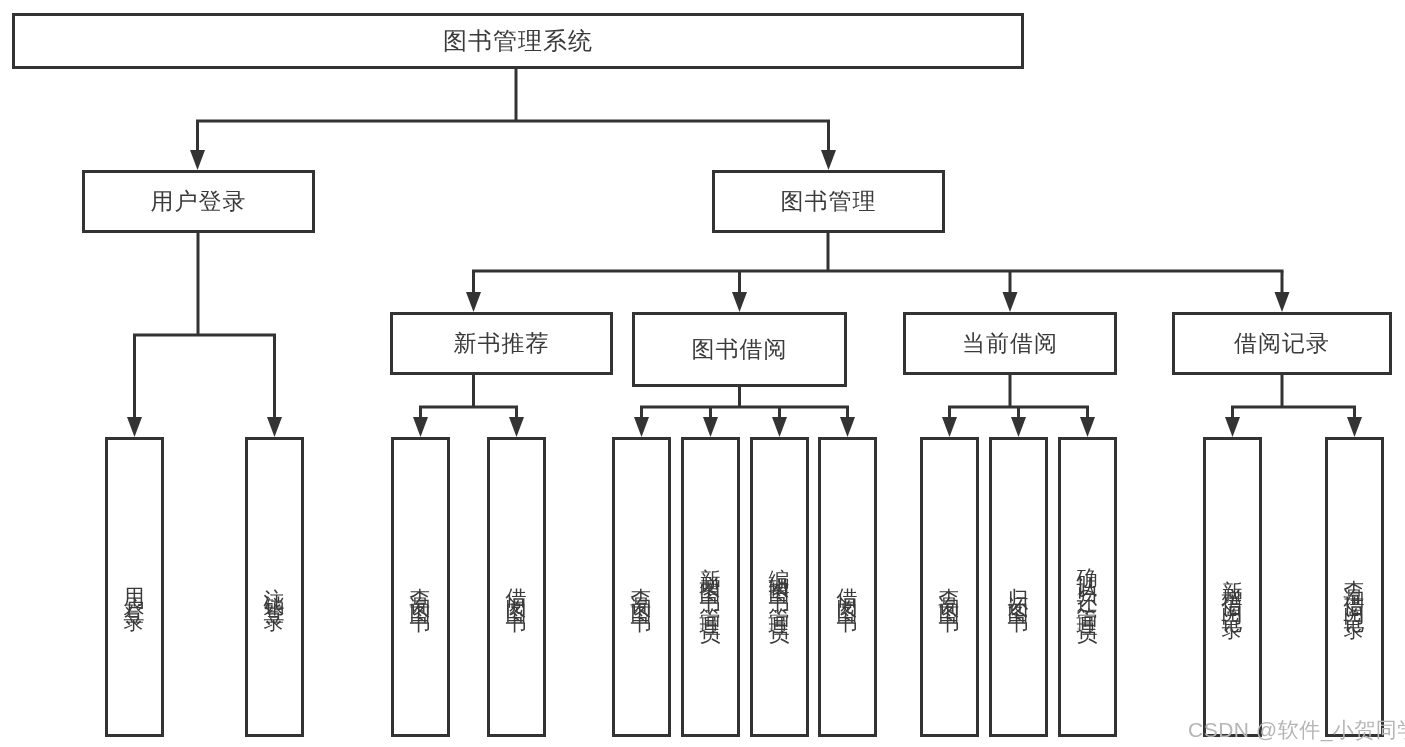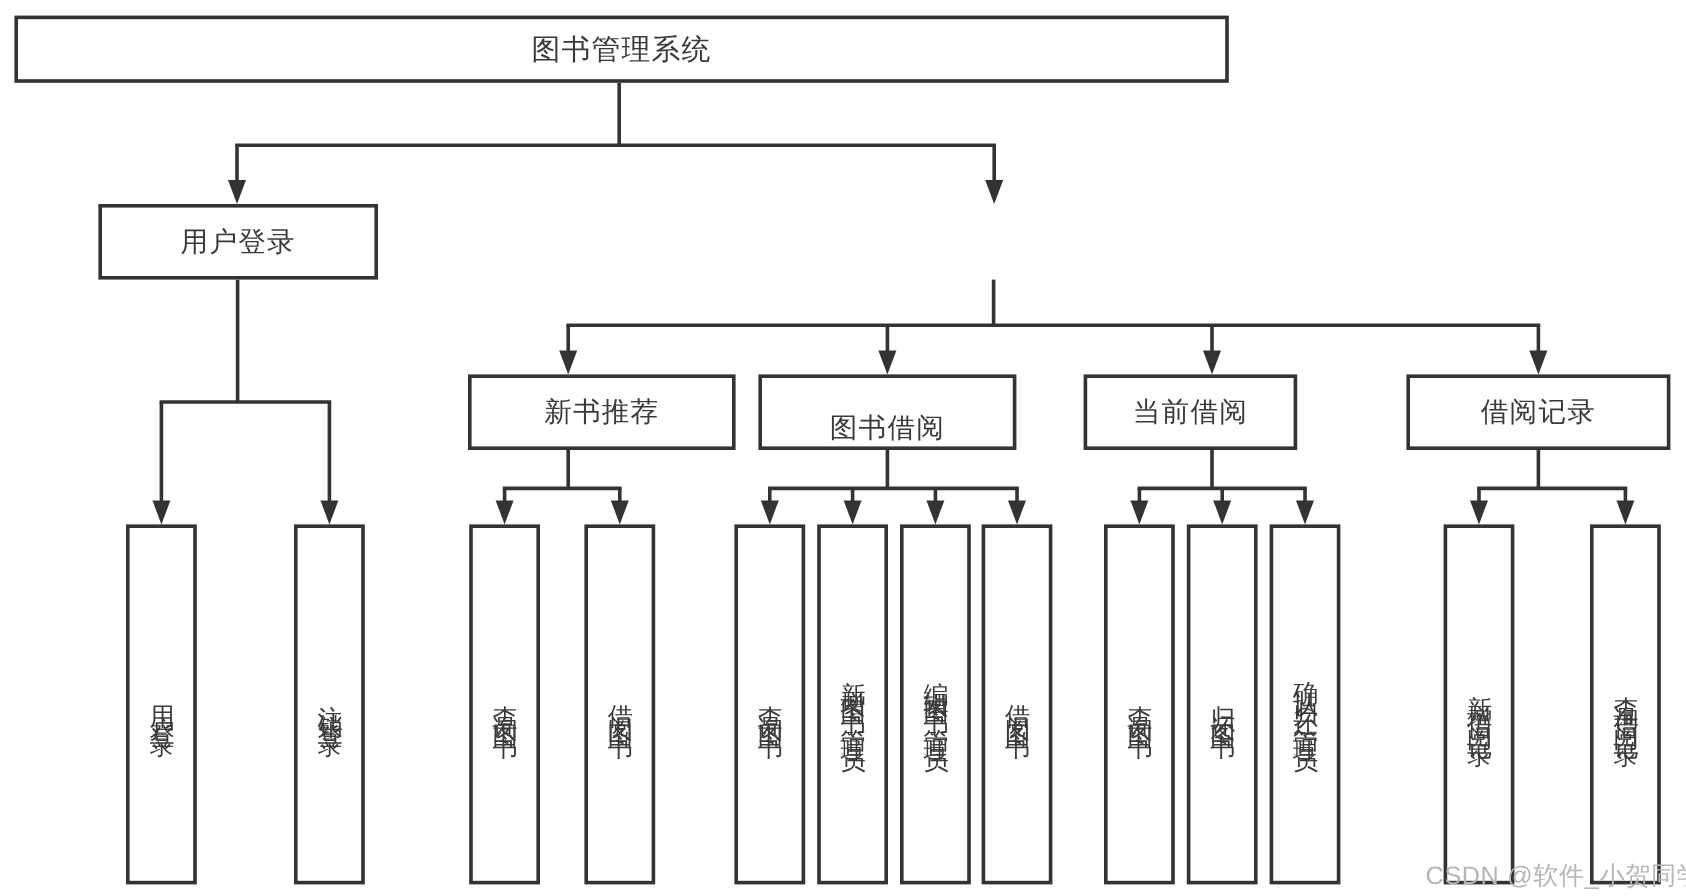--- a/index.html
+++ b/index.html
@@ -21,22 +21,22 @@
     background:#ffffff;
     color:#3a3a3a;
     display:flex;align-items:center;justify-content:center;
     text-align:center;
   }
   .hbox{font-size:23px;letter-spacing:1px;}
   .root{left:12px;top:13px;width:1012px;height:56px;font-size:24px;}
   .l2a{left:82px;top:170px;width:233px;height:63px;}
   .l2b{left:712px;top:170px;width:233px;height:63px;}
   .l3a{left:362px;top:312px;width:223px;height:63px;margin-left:28px;}
-  .l3b{left:632px;top:312px;width:215px;height:63px;align-items:flex-end;}
-  .l3c{left:903px;top:312px;width:178px;height:63px;}
+  .l3b{left:632px;top:312px;width:215px;height:75px;}
+  .l3c{left:903px;top:312px;width:214px;height:63px;}
   .l3d{left:1172px;top:312px;width:220px;height:63px;}
   .leaf{top:437px;width:59px;height:300px;}
   .leaf .vtxt{
     writing-mode:vertical-rl;
     font-size:21px;
     letter-spacing:8px;
     line-height:1;
     color:#3a3a3a;
     white-space:nowrap;
   }
@@ -132,20 +132,23 @@
     </g>
   </svg>
 
   <div class="box hbox root">
     <span>图书管理系统</span>
   </div>
 
   <div class="box hbox l2a">
     <span>用户登录</span>
   </div>
+  <div class="box hbox l2b">
+    <span>图书管理</span>
+  </div>
 
   <div class="box hbox l3a">
     <span>新书推荐</span>
   </div>
   <div class="box hbox l3b">
     <span>图书借阅</span>
   </div>
   <div class="box hbox l3c">
     <span>当前借阅</span>
   </div>

